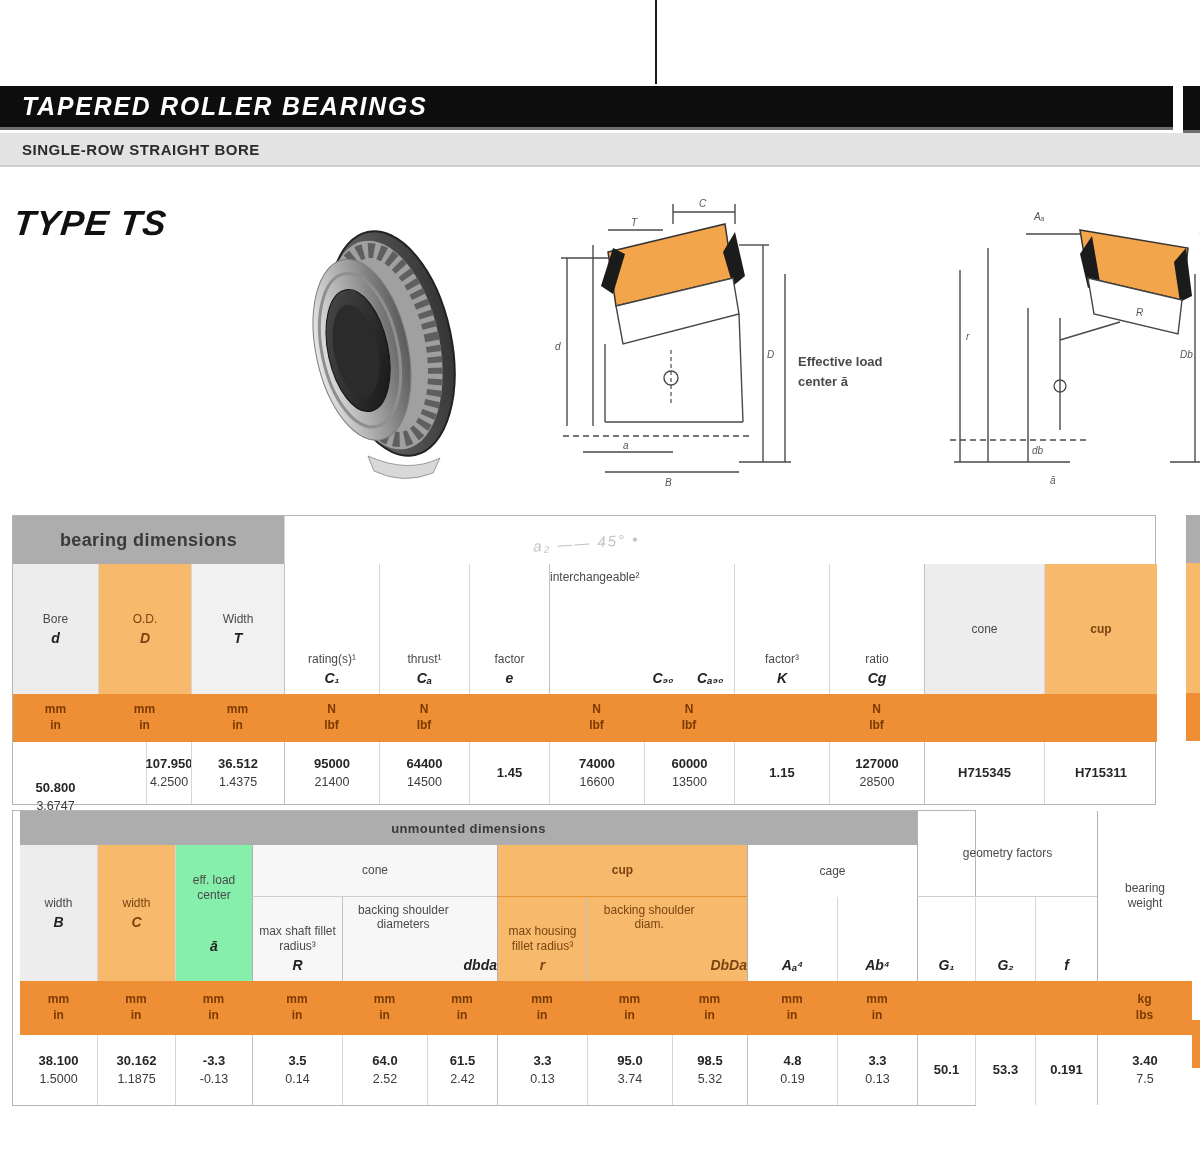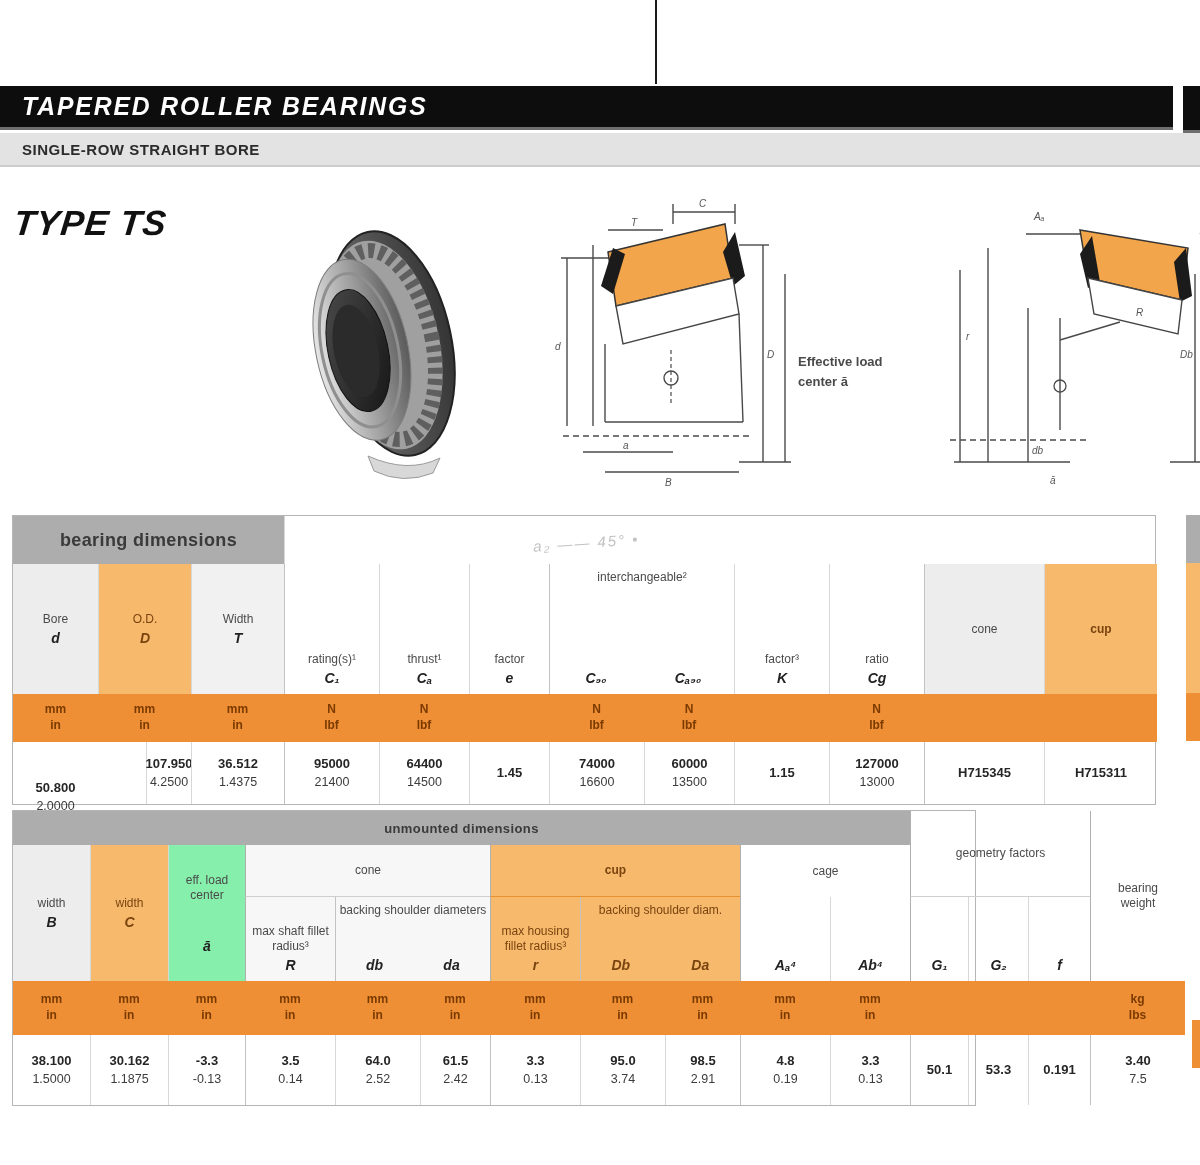--- a/index.html
+++ b/index.html
@@ -39,21 +39,21 @@
   .sym{font-size:14px;font-weight:bold;font-style:italic;color:#222;margin-top:3px;}
   .bottomalign{justify-content:flex-end;padding-bottom:8px;}
   .orange{background:#f7ba6c;}
   .orange .lab,.orange .sym{color:#7a4410;}
   .ltgray{background:#ededed;}
   .units{background:#ee8f35;border-left:none;}
   .units .u1{font-size:12px;font-weight:bold;color:#79370->0;}
   .u1,.u2{font-size:12px;font-weight:bold;color:#7b3a00;line-height:1.3;}
   .dval{font-size:13px;font-weight:bold;color:#262626;line-height:1.45;}
   .dval2{font-size:12.5px;color:#3c3c3c;line-height:1.45;}
-  .grp{border-left:1px solid #c2c2c2;box-sizing:border-box;display:flex;flex-direction:column;}
+  .grp{border-left:1px solid #c2c2c2;box-sizing:border-box;display:flex;flex-direction:row;}
   .grp .glab{font-size:12px;color:#4a4a4a;text-align:center;padding-top:6px;}
   .grp .syms{flex:1;display:flex;align-items:flex-end;padding-bottom:8px;}
   .grp .syms div{flex:1;text-align:center;}
   .scribble{position:absolute;left:248px;top:18px;color:#c3c3c3;font-style:italic;font-size:15px;
         transform:rotate(-4deg);letter-spacing:2px;white-space:nowrap;}
   .mid-band{position:relative;background:#fff;}
   .sliver{position:absolute;}
 
   svg text{font-family:"Liberation Sans",sans-serif;}
 </style>
@@ -264,21 +264,21 @@
   <div class="cell units" style="grid-column:9;grid-row:3;"></div>
   <div class="cell units" style="grid-column:10;grid-row:3;">
     <span class="u1">N</span>
     <span class="u2">lbf</span>
   </div>
   <div class="cell units" style="grid-column:11;grid-row:3;"></div>
   <div class="cell units" style="grid-column:12;grid-row:3;"></div>
 
   <div class="cell first" style="grid-column:1;grid-row:4;margin-top:48px;">
     <span class="dval">50.800</span>
-    <span class="dval2">2.0000</span>
+    <span class="dval2">3.6747</span>
   </div>
   <div class="cell" style="grid-column:2;grid-row:4;margin-left:48px;">
     <span class="dval">107.950</span>
     <span class="dval2">4.2500</span>
   </div>
   <div class="cell" style="grid-column:3;grid-row:4;">
     <span class="dval">36.512</span>
     <span class="dval2">1.4375</span>
   </div>
   <div class="cell" style="grid-column:4;grid-row:4;border-left:1px solid #c2c2c2;">
@@ -298,37 +298,37 @@
   </div>
   <div class="cell" style="grid-column:8;grid-row:4;">
     <span class="dval">60000</span>
     <span class="dval2">13500</span>
   </div>
   <div class="cell" style="grid-column:9;grid-row:4;">
     <span class="dval">1.15</span>
   </div>
   <div class="cell" style="grid-column:10;grid-row:4;">
     <span class="dval">127000</span>
-    <span class="dval2">13000</span>
+    <span class="dval2">28500</span>
   </div>
   <div class="cell" style="grid-column:11;grid-row:4;border-left:1px solid #c2c2c2;">
     <span class="dval">H715345</span>
   </div>
   <div class="cell" style="grid-column:12;grid-row:4;">
     <span class="dval">H715311</span>
   </div>
 </div>
 
 <div class="sliver" style="left:1186px;top:515px;width:14px;height:48px;background:#adadad;"></div>
 <div class="sliver" style="left:1186px;top:563px;width:14px;height:130px;background:#f7ba6c;"></div>
 <div class="sliver" style="left:1186px;top:693px;width:14px;height:48px;background:#ee8f35;"></div>
 
 <div class="tbl" style="left:12px;top:810px;width:964px;
             grid-template-columns:77px 78px 77px 90px 85px 70px 90px 85px 75px 90px 80px 58px 60px 62px 95px;
-            grid-template-rows:34px 52px 84px 54px 70px;">
+            grid-template-rows:34px 52px 84px 54px 70px;padding-left:7px;">
 
   <div class="band first" style="grid-column:1/12;grid-row:1;font-size:13px;">
     <span>unmounted dimensions</span>
   </div>
   <div class="cell" style="grid-column:12/15;grid-row:1/3;border-left:1px solid #b0b0b0;border-bottom:1px solid #cfcfcf;">
     <span class="lab">geometry factors</span>
   </div>
   <div class="cell" style="grid-column:15;grid-row:1/4;border-left:1px solid #b0b0b0;">
     <span class="lab">bearing</span>
     <span class="lab">weight</span>
@@ -474,21 +474,21 @@
   <div class="cell" style="grid-column:7;grid-row:5;border-left:1px solid #c2c2c2;">
     <span class="dval">3.3</span>
     <span class="dval2">0.13</span>
   </div>
   <div class="cell" style="grid-column:8;grid-row:5;">
     <span class="dval">95.0</span>
     <span class="dval2">3.74</span>
   </div>
   <div class="cell" style="grid-column:9;grid-row:5;">
     <span class="dval">98.5</span>
-    <span class="dval2">2.91</span>
+    <span class="dval2">5.32</span>
   </div>
   <div class="cell" style="grid-column:10;grid-row:5;border-left:1px solid #c2c2c2;">
     <span class="dval">4.8</span>
     <span class="dval2">0.19</span>
   </div>
   <div class="cell" style="grid-column:11;grid-row:5;">
     <span class="dval">3.3</span>
     <span class="dval2">0.13</span>
   </div>
   <div class="cell" style="grid-column:12;grid-row:5;border-left:1px solid #c2c2c2;">

